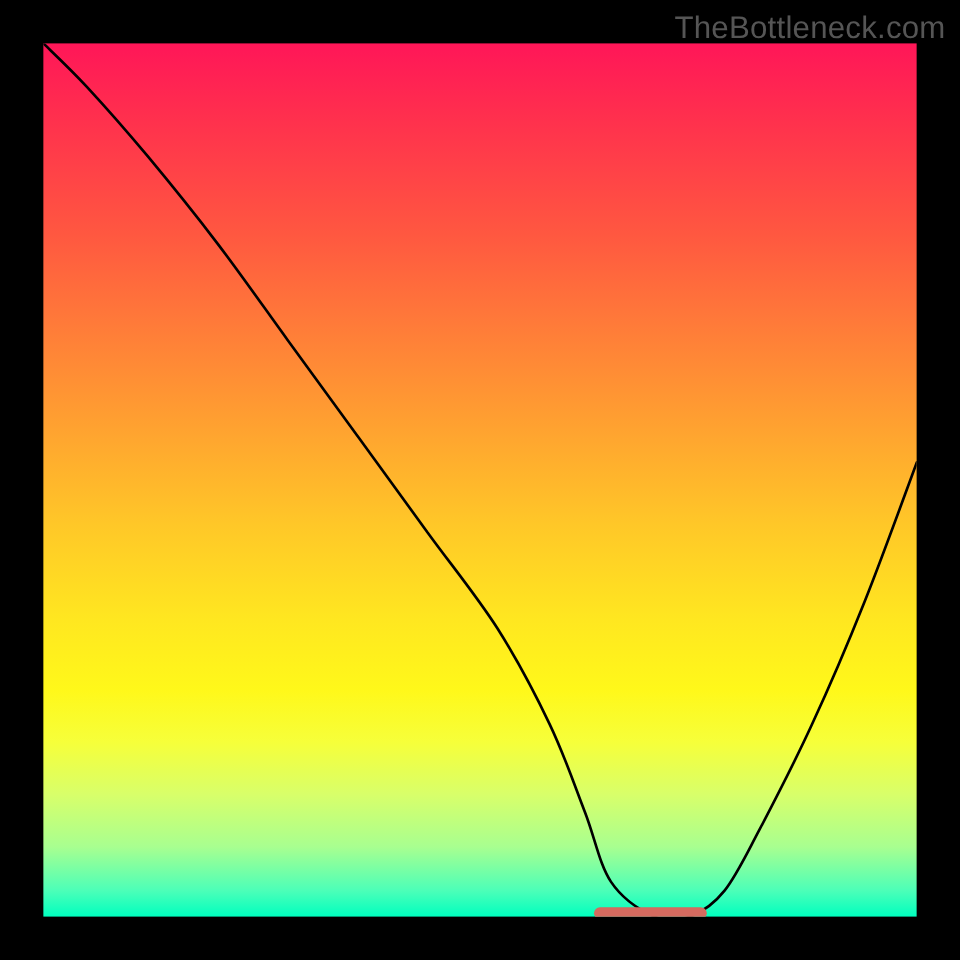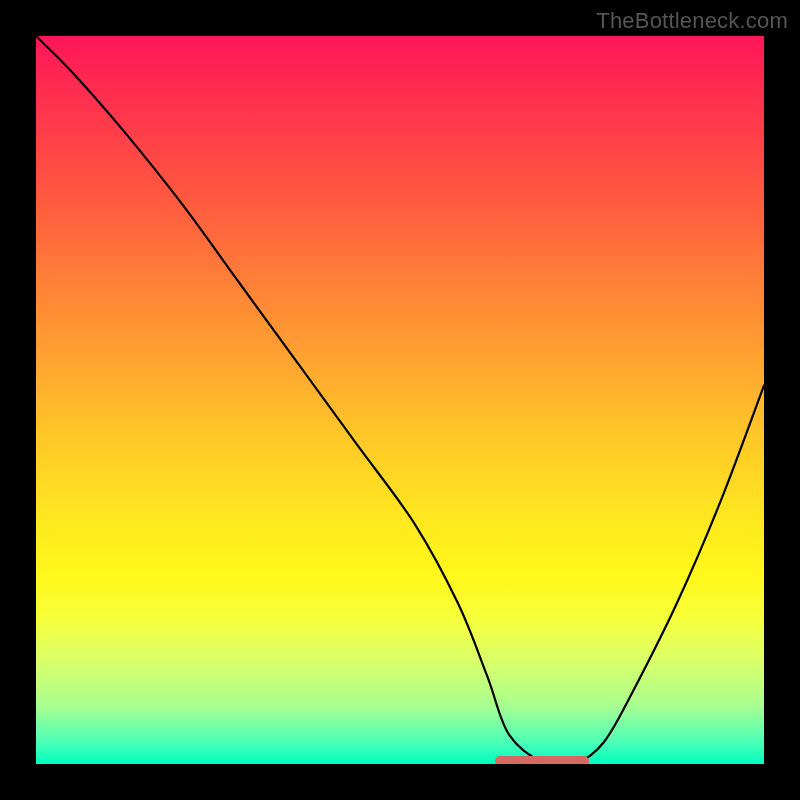--- a/index.html
+++ b/index.html
@@ -8,21 +8,21 @@
     height: 800px;
     background: #000;
     position: relative;
     font-family: Arial, Helvetica, sans-serif;
   }
   .watermark {
     position: absolute;
     top: 8px;
     right: 12px;
     color: #555;
-    font-size: 22px;
+    font-size: 26px;
     font-weight: 500;
     letter-spacing: 0.2px;
     z-index: 3;
   }
   .plot-area {
     position: absolute;
     left: 36px;
     top: 36px;
     width: 728px;
     height: 728px;

